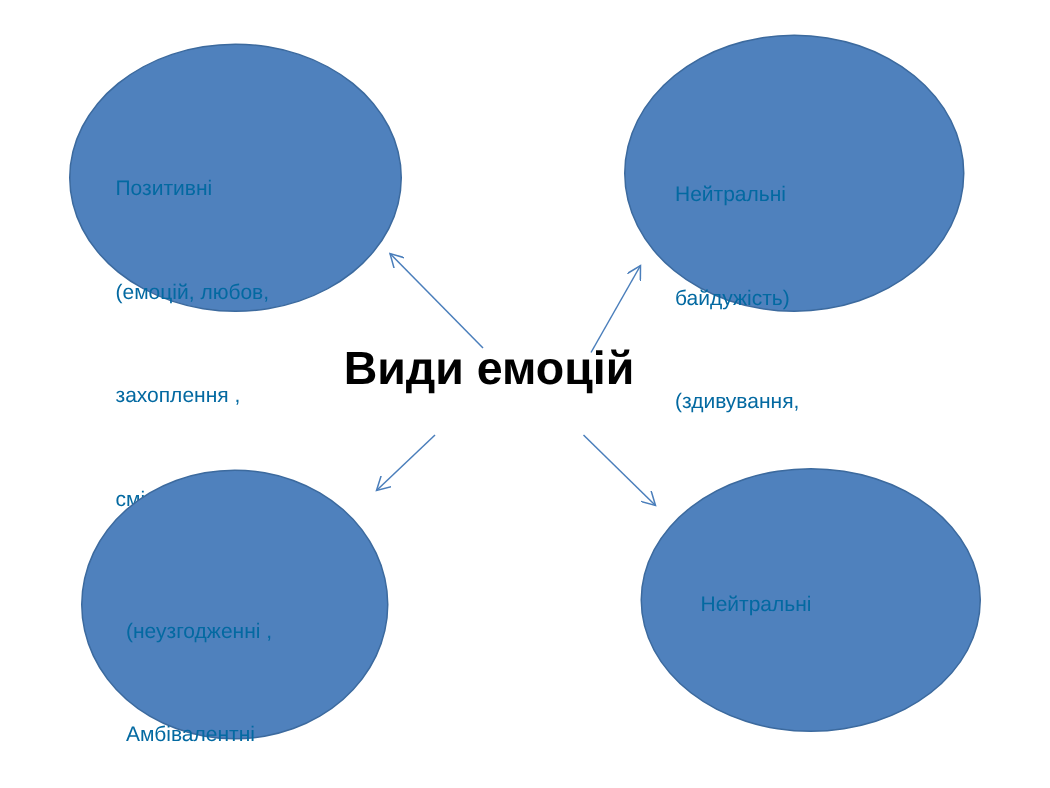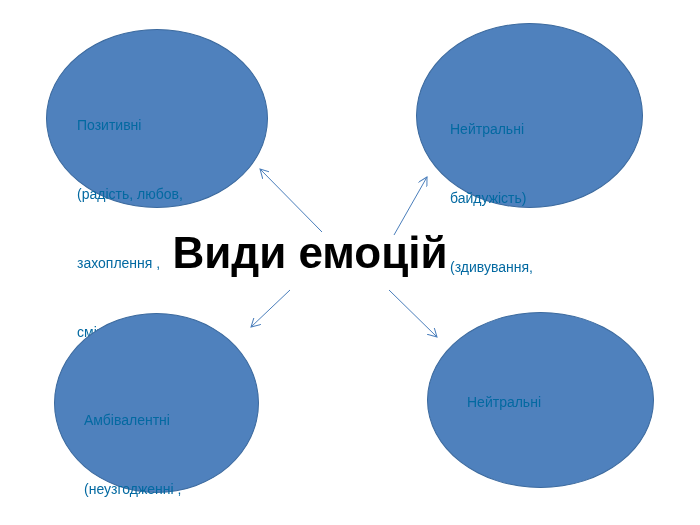--- a/index.html
+++ b/index.html
@@ -1,57 +1,57 @@
 <!DOCTYPE html>
 <html><head>
 <meta charset="utf-8">
 <style>
   html, body { margin:0; padding:0; }
   body { width:700px; height:525px; background:#ffffff; position:relative; overflow:hidden;
          font-family:"Liberation Sans", "DejaVu Sans", sans-serif; }
   .ellipse { position:absolute; background:#4f81bd; border:1px solid #3c6a9e; border-radius:50%; box-sizing:border-box; }
   .etext { position:absolute; color:#0369a1; font-size:14px; line-height:23px; white-space:pre; }
-  .title { position:absolute; left:0; width:620px; top:228px; text-align:center;
-           font-size:44px; font-weight:bold; color:#000; }
+  .title { position:absolute; left:16px; width:620px; top:228px; text-align:center;
+           font-size:31px; font-weight:bold; color:#000; }
   svg.arrows { position:absolute; left:0; top:0; }
 </style>
 </head>
 <body>
 
 <svg class="arrows" width="700" height="525">
   <defs>
     <marker id="ah" markerWidth="10" markerHeight="10" refX="9" refY="5" orient="auto" markerUnits="userSpaceOnUse">
       <path d="M0,0 L9,5 L0,10" fill="none" stroke="#4a7ebb" stroke-width="1"></path>
     </marker>
   </defs>
   <line x1="322" y1="232" x2="260" y2="169" stroke="#4a7ebb" stroke-width="1" marker-end="url(#ah)"></line>
   <line x1="394" y1="235" x2="427" y2="177" stroke="#4a7ebb" stroke-width="1" marker-end="url(#ah)"></line>
   <line x1="290" y1="290" x2="251" y2="327" stroke="#4a7ebb" stroke-width="1" marker-end="url(#ah)"></line>
   <line x1="389" y1="290" x2="437" y2="337" stroke="#4a7ebb" stroke-width="1" marker-end="url(#ah)"></line>
 </svg>
 
 <div class="ellipse" style="left:46px; top:29px; width:222px; height:179px;"></div>
 <div class="etext" style="left:77px; top:68px;">
   <div>Позитивні</div>
-  <div>(радість, любов,</div>
+  <div>(емоцій, любов,</div>
   <div>захоплення ,</div>
   <div>сміх тощо)</div>
 </div>
 
 <div class="ellipse" style="left:416px; top:23px; width:227px; height:185px;"></div>
 <div class="etext" style="left:450px; top:72px;">
   <div>Нейтральні</div>
   <div>байдужість)</div>
   <div>(здивування,</div>
 </div>
 
 <div class="ellipse" style="left:54px; top:313px; width:205px; height:180px;"></div>
 <div class="etext" style="left:84px; top:363px;">
+  <div>(неузгодженні ,</div>
   <div>Амбівалентні</div>
-  <div>(неузгодженні ,</div>
   
   
 </div>
 
 <div class="ellipse" style="left:427px; top:312px; width:227px; height:176px;"></div>
 <div class="etext" style="left:467px; top:345px;">
   <div>Нейтральні</div>
   
   
 </div>

